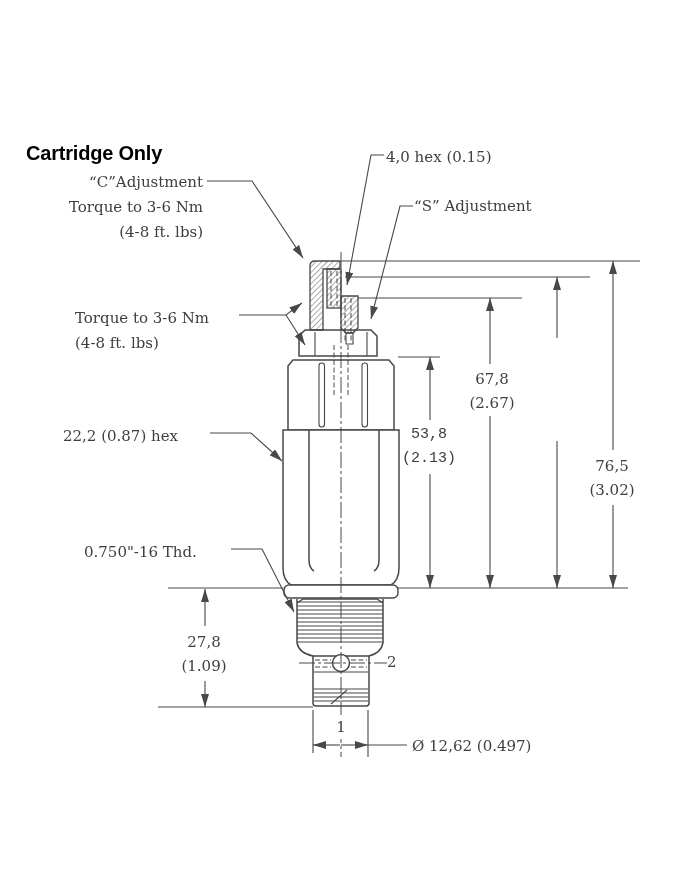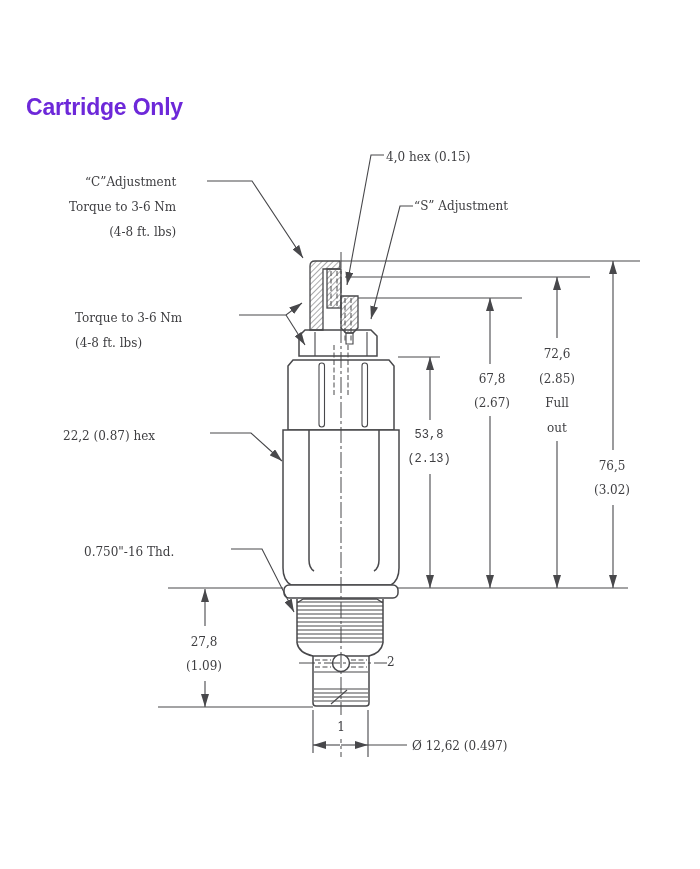--- a/index.html
+++ b/index.html
@@ -1,20 +1,20 @@
 <!DOCTYPE html>
 <html><head>
 <meta charset="utf-8">
 <style>
   html,body{margin:0;padding:0;background:#ffffff;}
   .canvas{position:relative;width:700px;height:869px;background:#ffffff;overflow:hidden;
           font-family:"DejaVu Serif",serif;}
-  .title{position:absolute;font-family:"Liberation Sans",sans-serif;font-size:23px;
-         font-weight:600;letter-spacing:-0.2px;color:#6d28d9;white-space:nowrap;}
-  .cad{position:absolute;font-family:"DejaVu Serif",serif;font-size:12px;color:#3e3e41;
+  .title{position:absolute;font-family:"Liberation Sans",sans-serif;font-size:20px;
+         font-weight:600;letter-spacing:-0.2px;color:#000000;white-space:nowrap;margin-top:48px;}
+  .cad{position:absolute;font-family:"DejaVu Serif",serif;font-size:15px;color:#3e3e41;
        line-height:25px;white-space:nowrap;}
   .ctr{transform:translateX(-50%);text-align:center;line-height:24px;}
   .ctr4{line-height:24.5px;}
   .whitebg{background:#ffffff;padding:0 4px;}
   svg{position:absolute;left:0;top:0;}
   .ln{stroke:#48484b;stroke-width:1.5;fill:none;}
   .fw{stroke:#48484b;stroke-width:1.5;fill:#ffffff;}
   .thin{stroke:#48484b;stroke-width:1.1;fill:none;}
   .hid{stroke:#48484b;stroke-width:1;fill:none;stroke-dasharray:5 2.5;}
   .cl{stroke:#48484b;stroke-width:1;fill:none;stroke-dasharray:16 3 3 3;}
@@ -142,26 +142,20 @@
   <div class="cad ctr" style="left:429px;top:423px;font-family:Liberation Mono, monospace;">
     <div>53,8</div>
     <div>(2.13)</div>
   </div>
 
   <div class="cad ctr" style="left:492px;top:367px;text-align:center;">
     <div>67,8</div>
     <div>(2.67)</div>
   </div>
 
-  <div class="cad ctr ctr4" style="left:557px;top:342px;">
-    <div>72,6</div>
-    <div>(2.85)</div>
-    <div>Full</div>
-    <div>out</div>
-  </div>
 
   <div class="cad ctr" style="left:612px;top:454px;">
     <div>76,5</div>
     <div>(3.02)</div>
   </div>
 
   <div class="cad ctr" style="left:204px;top:630px;">
     <div>27,8</div>
     <div>(1.09)</div>
   </div>

